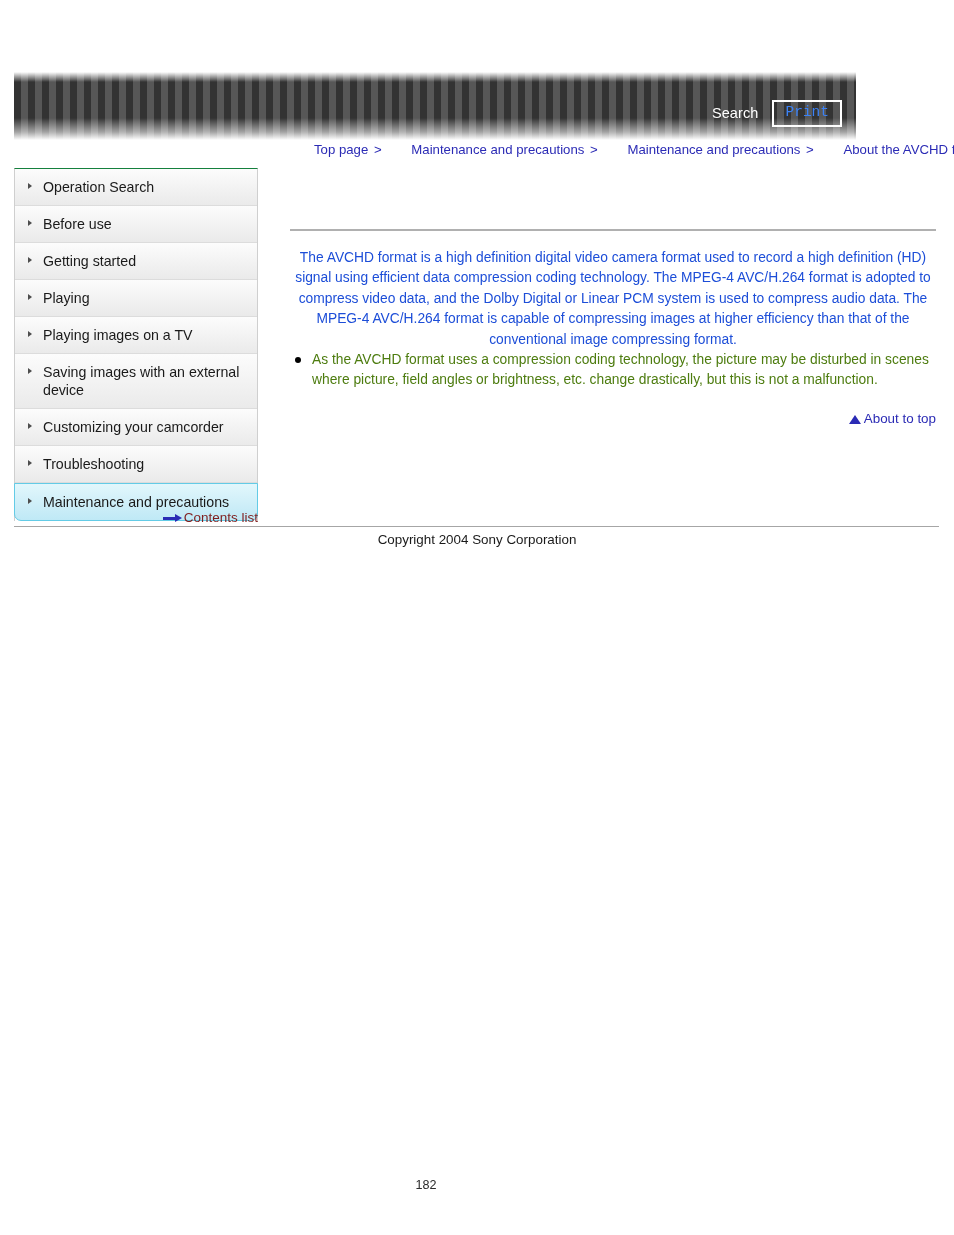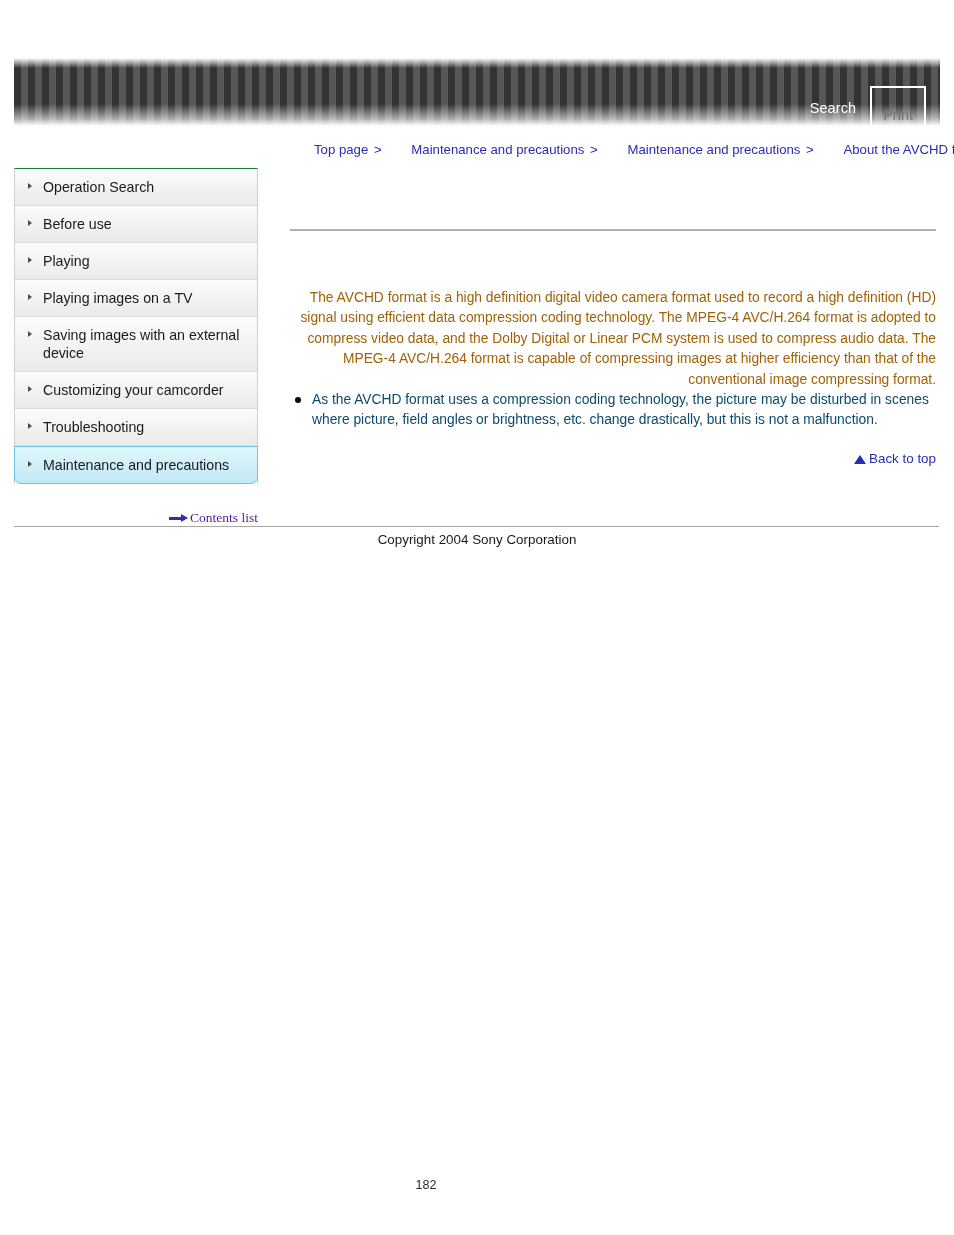--- a/index.html
+++ b/index.html
@@ -13,22 +13,22 @@
     position: relative;
     font-family: "Liberation Sans", sans-serif;
     color: #000000;
     overflow: hidden;
   }
 
   
   #header-banner {
     position: absolute;
     left: 14px;
-    top: 58px;
-    width: 926px;
+    top: 72px;
+    width: 842px;
     height: 68px;
     overflow: hidden;
   }
   #header-banner .stripes {
     position: absolute;
     inset: 0;
     background-image: repeating-linear-gradient(
         to right,
         #333333 0px, #333333 7px,
         #575757 7px, #575757 14px);
@@ -54,27 +54,28 @@
     gap: 14px;
   }
   #search-link {
     color: #ffffff;
     font-size: 14.5px;
     line-height: 1;
     text-decoration: none;
     letter-spacing: 0.1px;
   }
   #print-button {
-    color: #737373;
+    color: #3b82f6;
     font-size: 14.5px;
     line-height: 1;
     border: 2px solid #ffffff;
-    padding: 20px 11px 5px 11px;
+    padding: 3px 11px 5px 11px;
     background: transparent;
     display: inline-block;
+    font-family: Liberation Mono, monospace;
   }
 
   
   #breadcrumb {
     position: absolute;
     left: 290px;
     top: 142px;
     width: 648px;
     text-align: right;
     font-size: 13.2px;
@@ -127,23 +128,22 @@
   #contents-list-row {
     position: absolute;
     left: 14px;
     top: 510px;
     width: 244px;
     text-align: right;
     font-size: 13.5px;
     white-space: nowrap;
   }
   #contents-list-link {
-    color: #4c1d95;
+    color: #7f1d1d;
     text-decoration: none;
-    font-family: Liberation Serif, serif;
   }
   .arrow-right-icon {
     display: inline-block;
     position: relative;
     width: 19px;
     height: 9px;
     vertical-align: -1px;
     margin-right: 2px;
   }
   .arrow-right-icon::before {
@@ -177,37 +177,37 @@
     margin: 0;
     height: 36px;
     line-height: 36px;
   }
   #title-rule {
     height: 0;
     border-top: 2px solid #b0b0b0;
     margin: 11px 0 0 0;
   }
   #body-text {
-    margin: 57px 0 0 0;
+    margin: 17px 0 0 0;
     font-size: 13.8px;
     line-height: 20.4px;
-    color: #a16207;
-    text-align: right;
+    color: #1d4ed8;
+    text-align: center;
   }
   #bullet-list {
     list-style: none;
     margin: 0;
     padding: 0;
   }
   #bullet-list li {
     position: relative;
     padding-left: 22px;
     font-size: 13.8px;
     line-height: 20.4px;
-    color: #0c4a6e;
+    color: #4d7c0f;
   }
   #bullet-list li .dot {
     position: absolute;
     left: 5px;
     top: 7px;
     width: 6px;
     height: 6px;
     border-radius: 50%;
     background: #000;
   }
@@ -282,20 +282,24 @@
 </div>
 
 <nav id="sidebar">
   <div class="nav-item">
     <span class="tri"></span>
     <span>Operation Search</span>
   </div>
   <div class="nav-item">
     <span class="tri"></span>
     <span>Before use</span>
+  </div>
+  <div class="nav-item">
+    <span class="tri"></span>
+    <span>Getting started</span>
   </div>
   <div class="nav-item">
     <span class="tri"></span>
     <span>Playing</span>
   </div>
   <div class="nav-item">
     <span class="tri"></span>
     <span>Playing images on a TV</span>
   </div>
   <div class="nav-item">
@@ -324,19 +328,19 @@
   <h1 id="page-title"></h1>
   <div id="title-rule"></div>
   <p id="body-text">The AVCHD format is a high definition digital video camera format used to record a high definition (HD) signal using efficient data compression coding technology. The MPEG-4 AVC/H.264 format is adopted to compress video data, and the Dolby Digital or Linear PCM system is used to compress audio data. The MPEG-4 AVC/H.264 format is capable of compressing images at higher efficiency than that of the conventional image compressing format.</p>
   <ul id="bullet-list">
     <li>
       <span class="dot"></span>
       <span>As the AVCHD format uses a compression coding technology, the picture may be disturbed in scenes where picture, field angles or brightness, etc. change drastically, but this is not a malfunction.</span>
     </li>
   </ul>
   <div id="back-to-top-row">
-    <a id="back-to-top-link" href="#"><span class="triangle-up-icon"></span><span>Back to top</span></a>
+    <a id="back-to-top-link" href="#"><span class="triangle-up-icon"></span><span>About to top</span></a>
   </div>
 </main>
 
 <div id="footer-rule"></div>
 <div id="copyright">Copyright 2004 Sony Corporation</div>
 <div id="page-number">182</div>
 
 </body></html>

